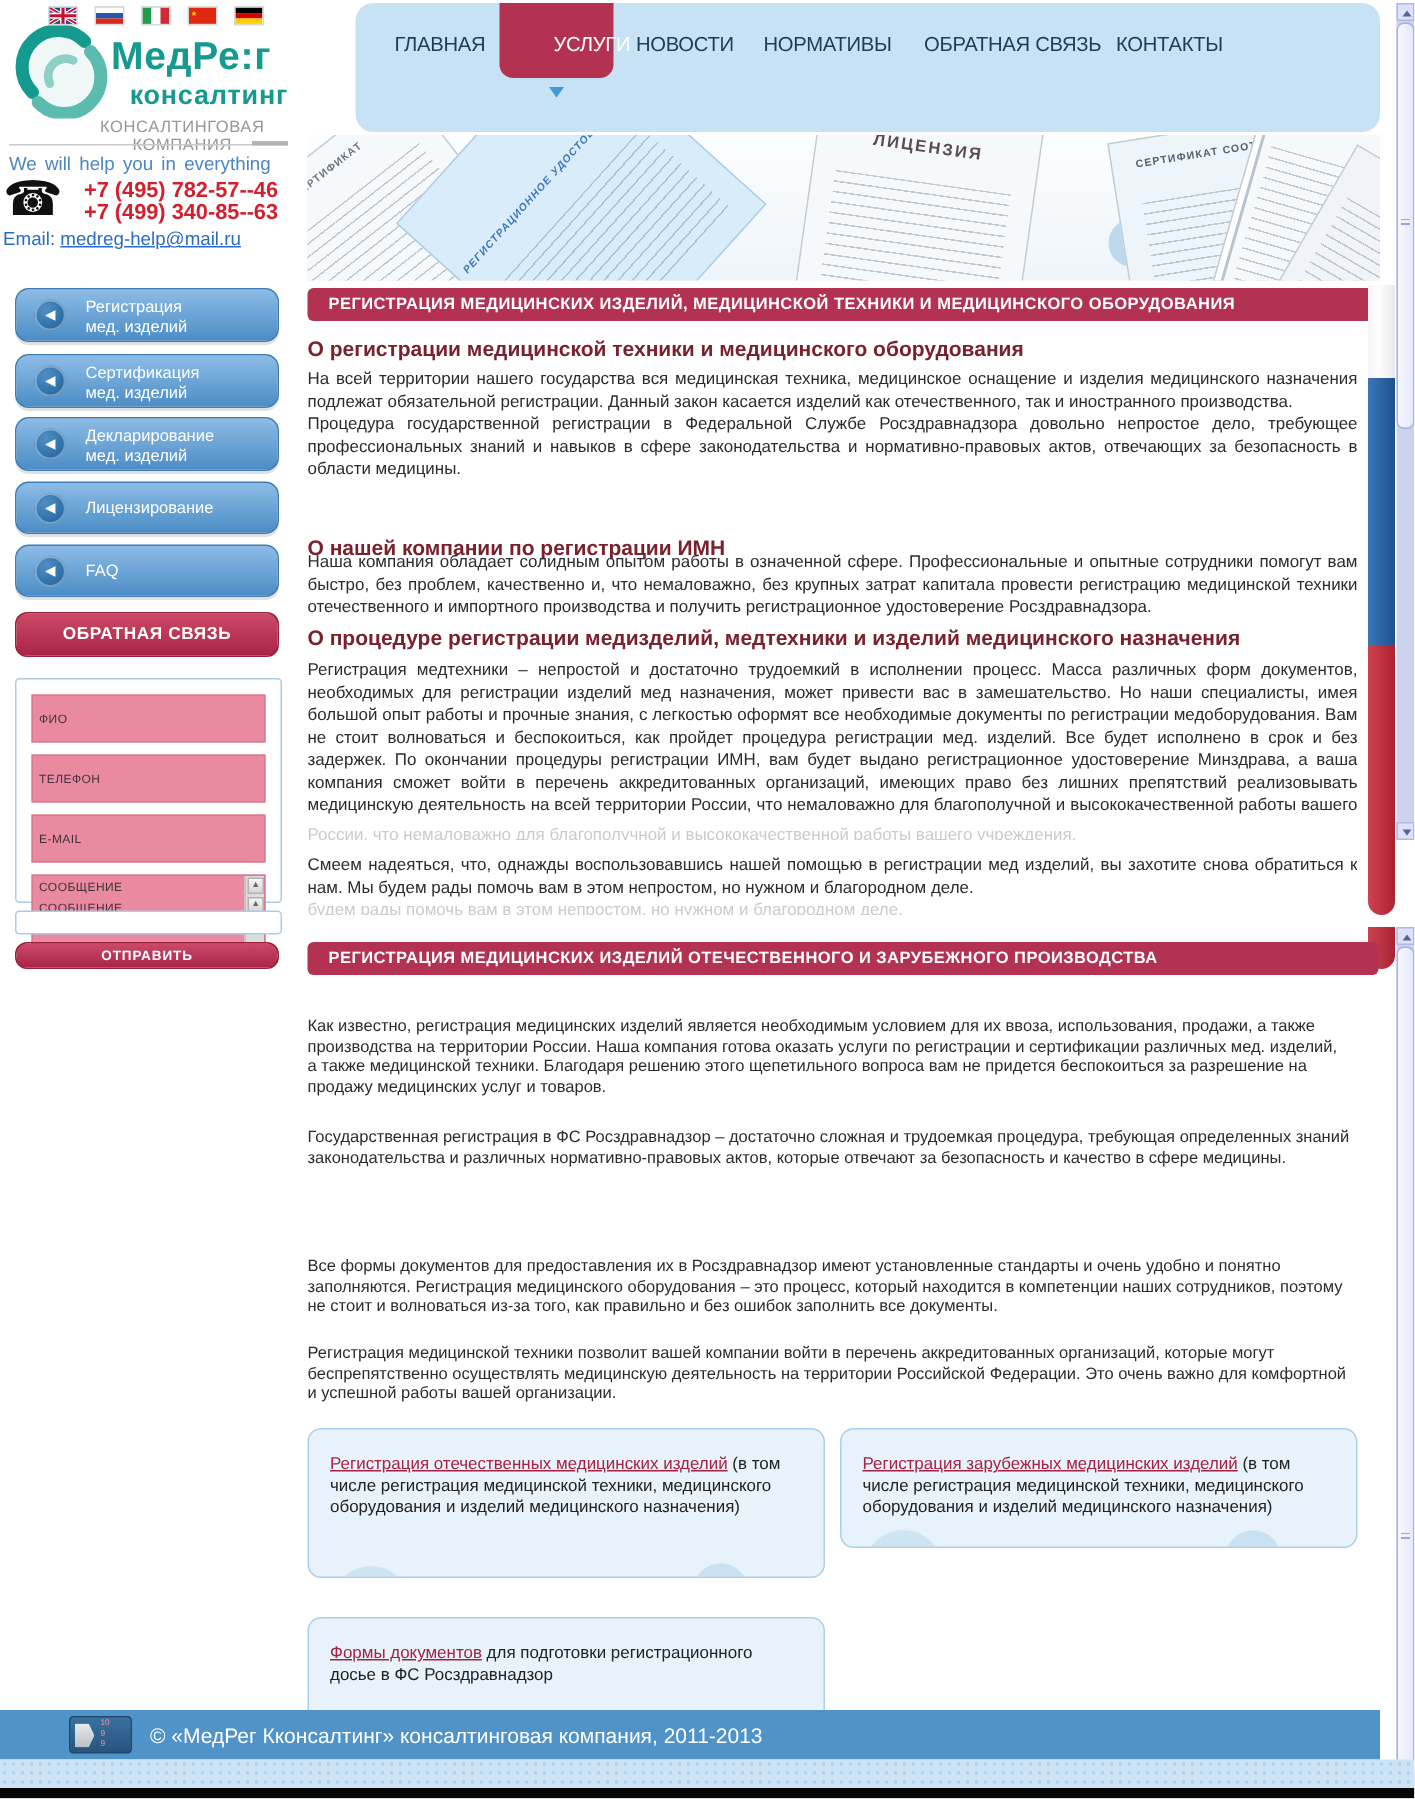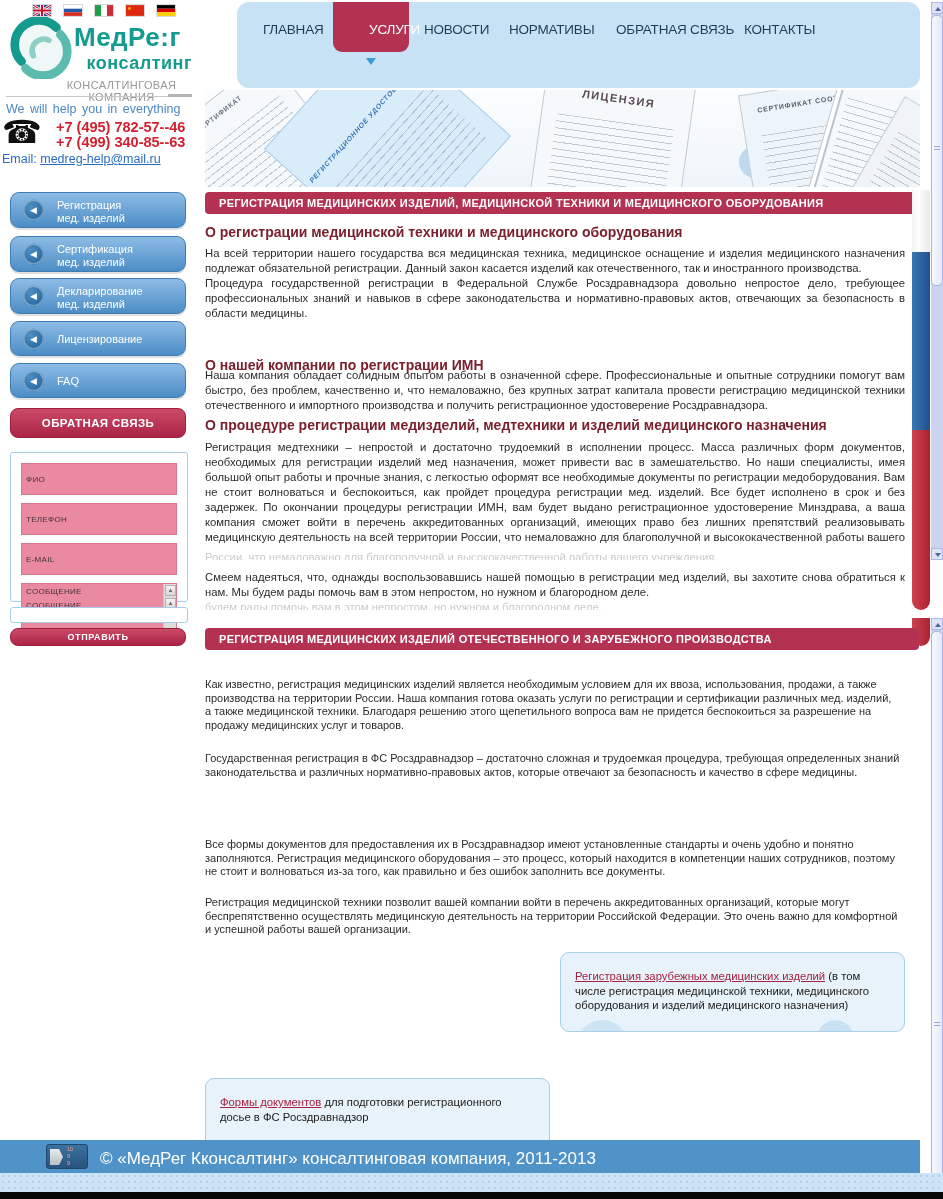--- a/index.html
+++ b/index.html
@@ -82,21 +82,21 @@
   .flagstripe-r2 { position:absolute; left:912px; top:618px; width:18px; height:28px; background:linear-gradient(to right,#cc4350,#a82333); border-radius:0 0 9px 9px; }
 
   .info-box { position:absolute; width:345px; background:#e7f2fa; border:1px solid #a9cfe9; border-radius:9px; padding:16px 14px;
       color:#222; font-size:11.3px; line-height:14.5px;
       background-image:radial-gradient(circle at 80% 110%, rgba(176,211,236,.55) 18px, transparent 19px),
                        radial-gradient(circle at 12% 120%, rgba(176,211,236,.45) 26px, transparent 27px); }
   .info-box a { color:#a52342; text-decoration:underline; cursor:pointer; }
 
   
   .footer-bar { position:absolute; left:0; top:1140px; width:920px; height:33px; background:#4f93c8; z-index:5; }
-  .footer-text { position:absolute; left:100px; top:9px; color:#fff; font-size:17px; }
+  .footer-text { position:absolute; left:100px; top:9px; color:#fff; font-size:14px; }
   .counter { position:absolute; left:46px; top:4px; width:42px; height:25px; background:linear-gradient(#3a719f,#28547e);
       border:1px solid #1f4569; border-radius:3px; cursor:pointer; }
   .counter .cicon { position:absolute; left:3px; top:4px; width:13px; height:16px; background:linear-gradient(#e8ebee,#b9c0c6);
       clip-path:polygon(0 0, 70% 0, 100% 50%, 70% 100%, 0 100%); }
   .counter .crow { position:absolute; left:20px; color:#ff9b9b; font-size:5.5px; line-height:7px; }
   .bottom-strip { position:absolute; left:0; top:1173px; width:943px; height:19px; background:#cde4f6;
       background-image:radial-gradient(circle,#aed2ec 1px, transparent 1.4px); background-size:6px 6px; z-index:6; }
   .black-bar { position:absolute; left:0; top:1192px; width:943px; height:7px; background:#060606; z-index:7; }
 
   
@@ -272,20 +272,23 @@
   <div class="flagstripe-b"></div>
   <div class="flagstripe-r"></div>
 
   <div class="flagstripe-r2"></div>
   <div class="banner" style="top:628px;">РЕГИСТРАЦИЯ МЕДИЦИНСКИХ ИЗДЕЛИЙ ОТЕЧЕСТВЕННОГО И ЗАРУБЕЖНОГО ПРОИЗВОДСТВА</div>
   <div class="para2" style="top:678px;height:70px;">Как известно, регистрация медицинских изделий является необходимым условием для их ввоза, использования, продажи, а также производства на территории России. Наша компания готова оказать услуги по регистрации и сертификации различных мед. изделий, а также медицинской техники. Благодаря решению этого щепетильного вопроса вам не придется беспокоиться за разрешение на продажу медицинских услуг и товаров.</div>
   <div class="para2" style="top:752px;height:42px;">Государственная регистрация в ФС Росздравнадзор – достаточно сложная и трудоемкая процедура, требующая определенных знаний законодательства и различных нормативно-правовых актов, которые отвечают за безопасность и качество в сфере медицины.</div>
   <div class="para2" style="top:838px;height:56px;">Все формы документов для предоставления их в Росздравнадзор имеют установленные стандарты и очень удобно и понятно заполняются. Регистрация медицинского оборудования – это процесс, который находится в компетенции наших сотрудников, поэтому не стоит и волноваться из-за того, как правильно и без ошибок заполнить все документы.</div>
   <div class="para2" style="top:896px;height:56px;">Регистрация медицинской техники позволит вашей компании войти в перечень аккредитованных организаций, которые могут беспрепятственно осуществлять медицинскую деятельность на территории Российской Федерации. Это очень важно для комфортной и успешной работы вашей организации.</div>
 
+  <div class="info-box" style="left:205px;top:952px;height:100px;">
+    <a>Регистрация отечественных медицинских изделий</a><span> (в том числе регистрация медицинской техники, медицинского оборудования и изделий медицинского назначения)</span>
+  </div>
   <div class="info-box" style="left:560px;top:952px;height:80px;">
     <a>Регистрация зарубежных медицинских изделий</a><span> (в том числе регистрация медицинской техники, медицинского оборудования и изделий медицинского назначения)</span>
   </div>
   <div class="info-box" style="left:205px;top:1078px;height:80px;">
     <a>Формы документов</a><span> для подготовки регистрационного досье в ФС Росздравнадзор</span>
   </div>
 
   <div class="footer-bar">
     <div class="counter">
       <span class="cicon"></span>

